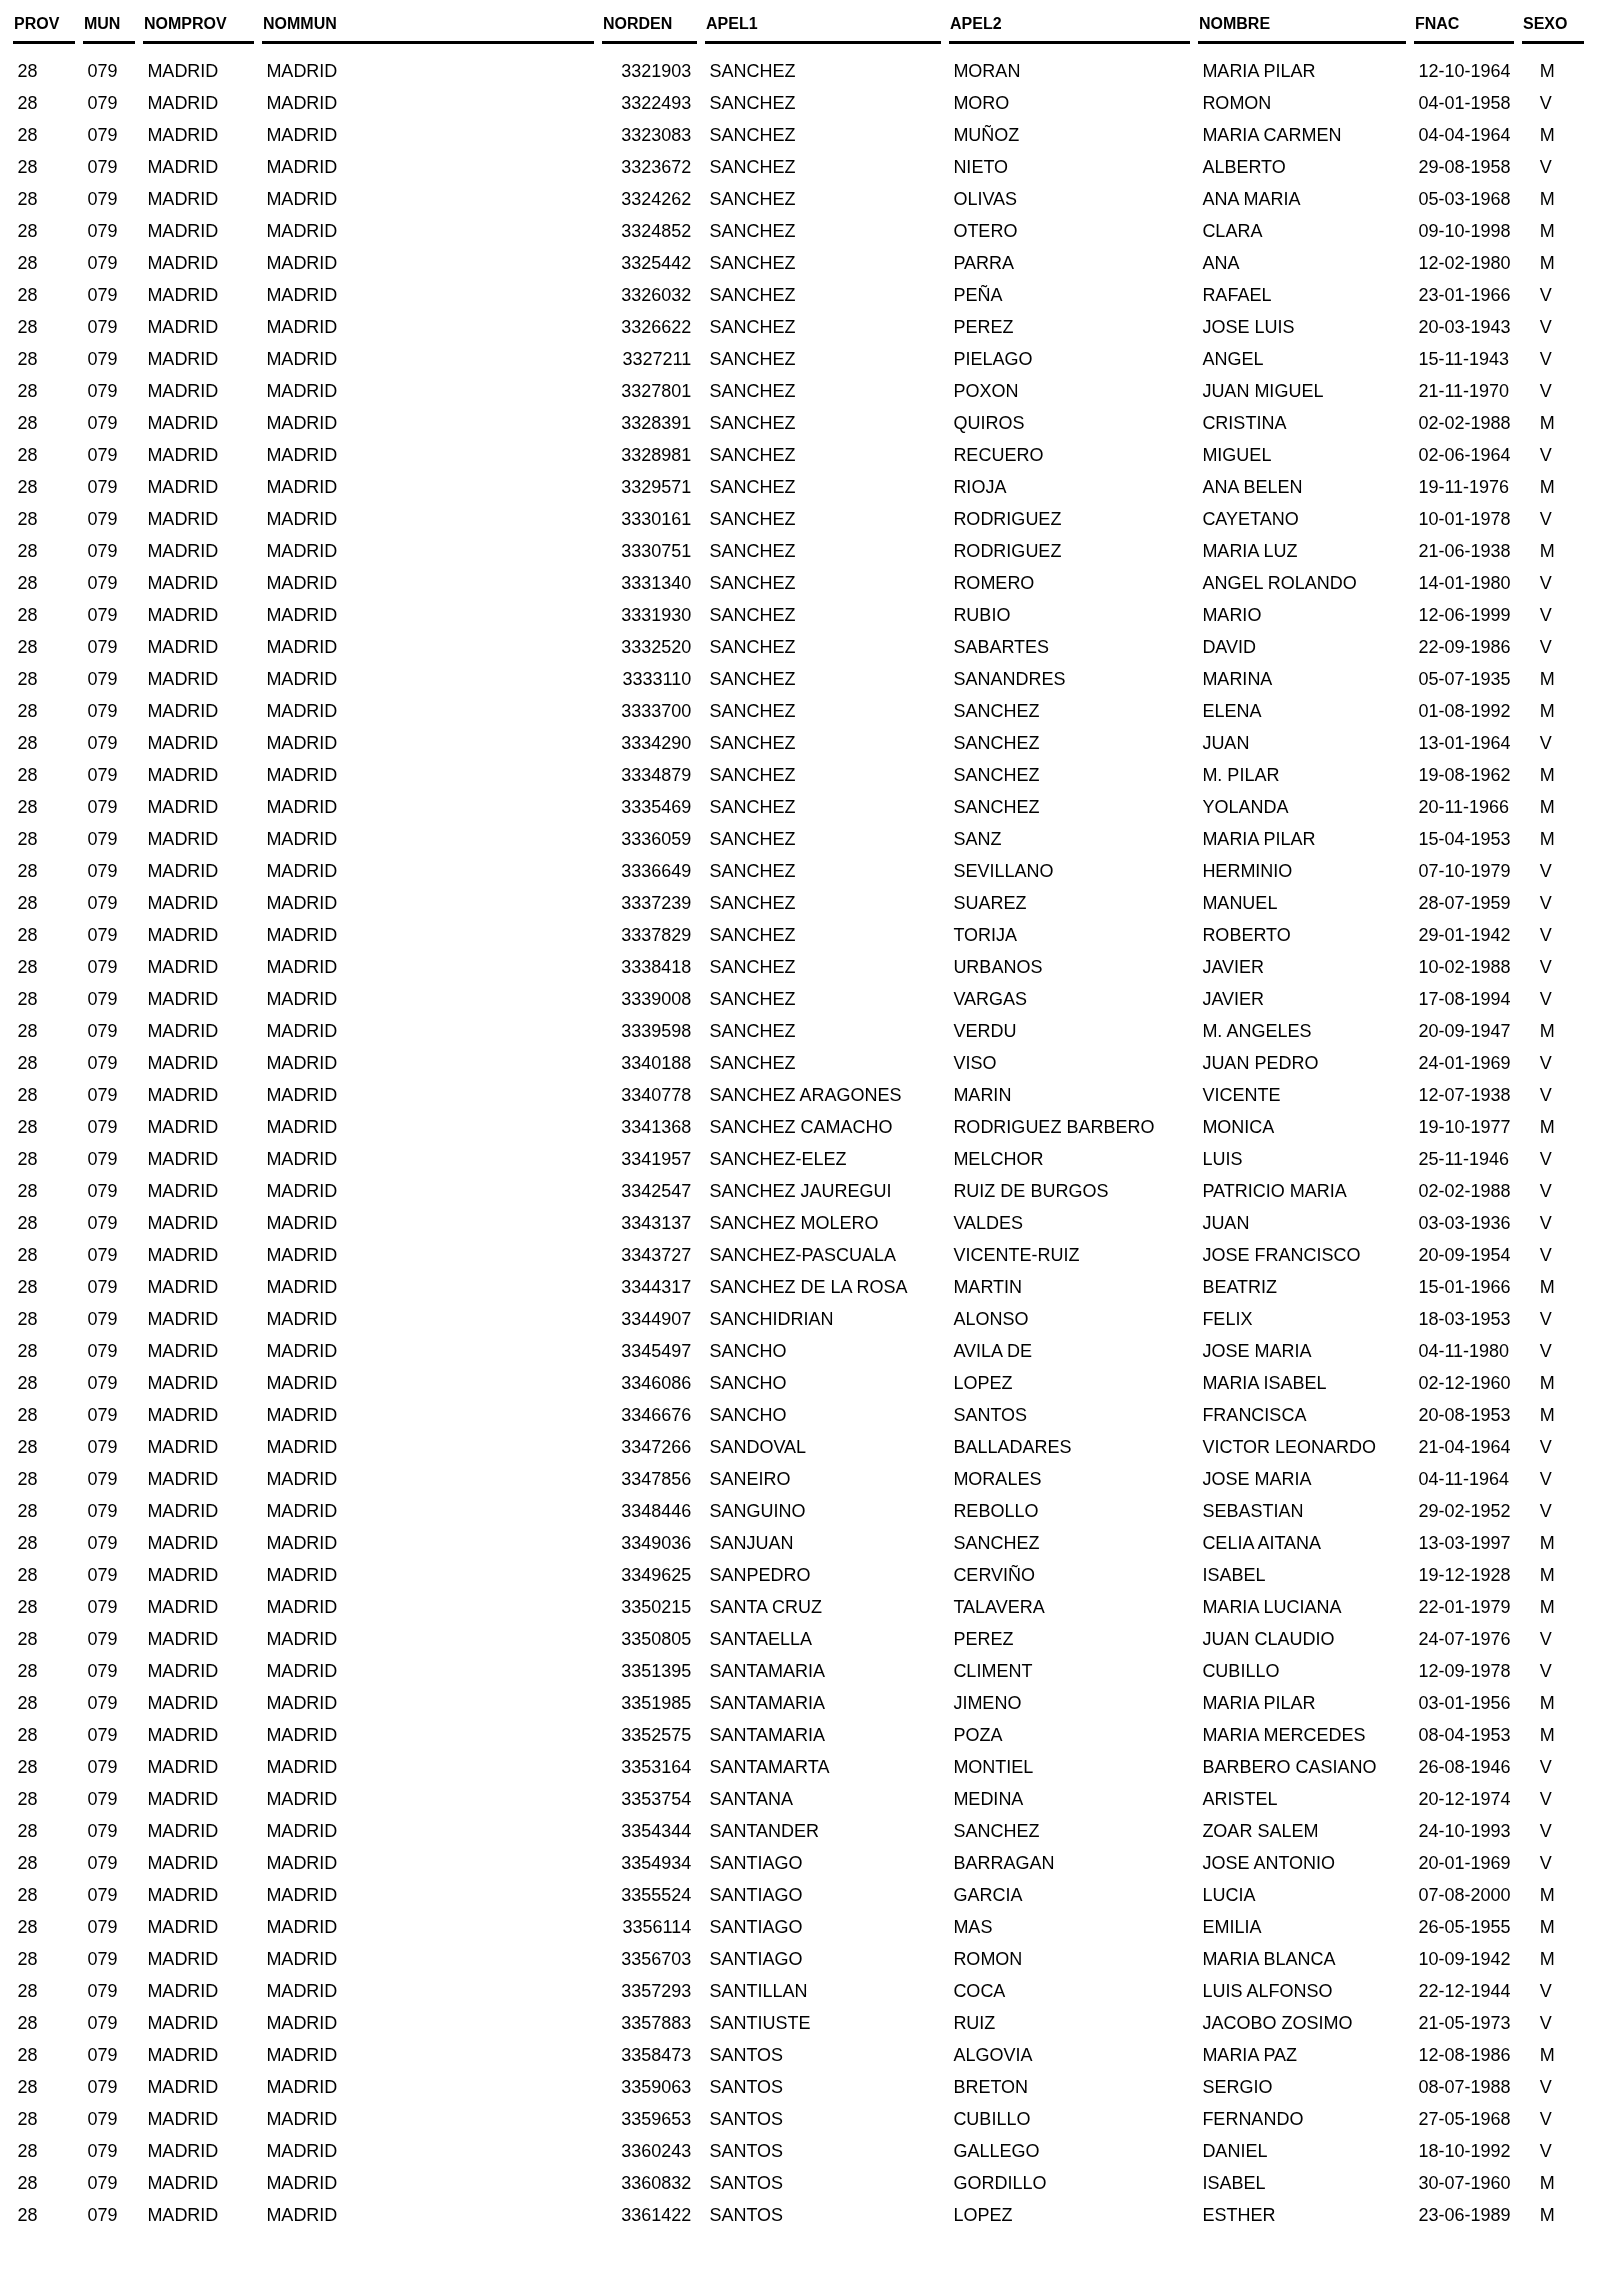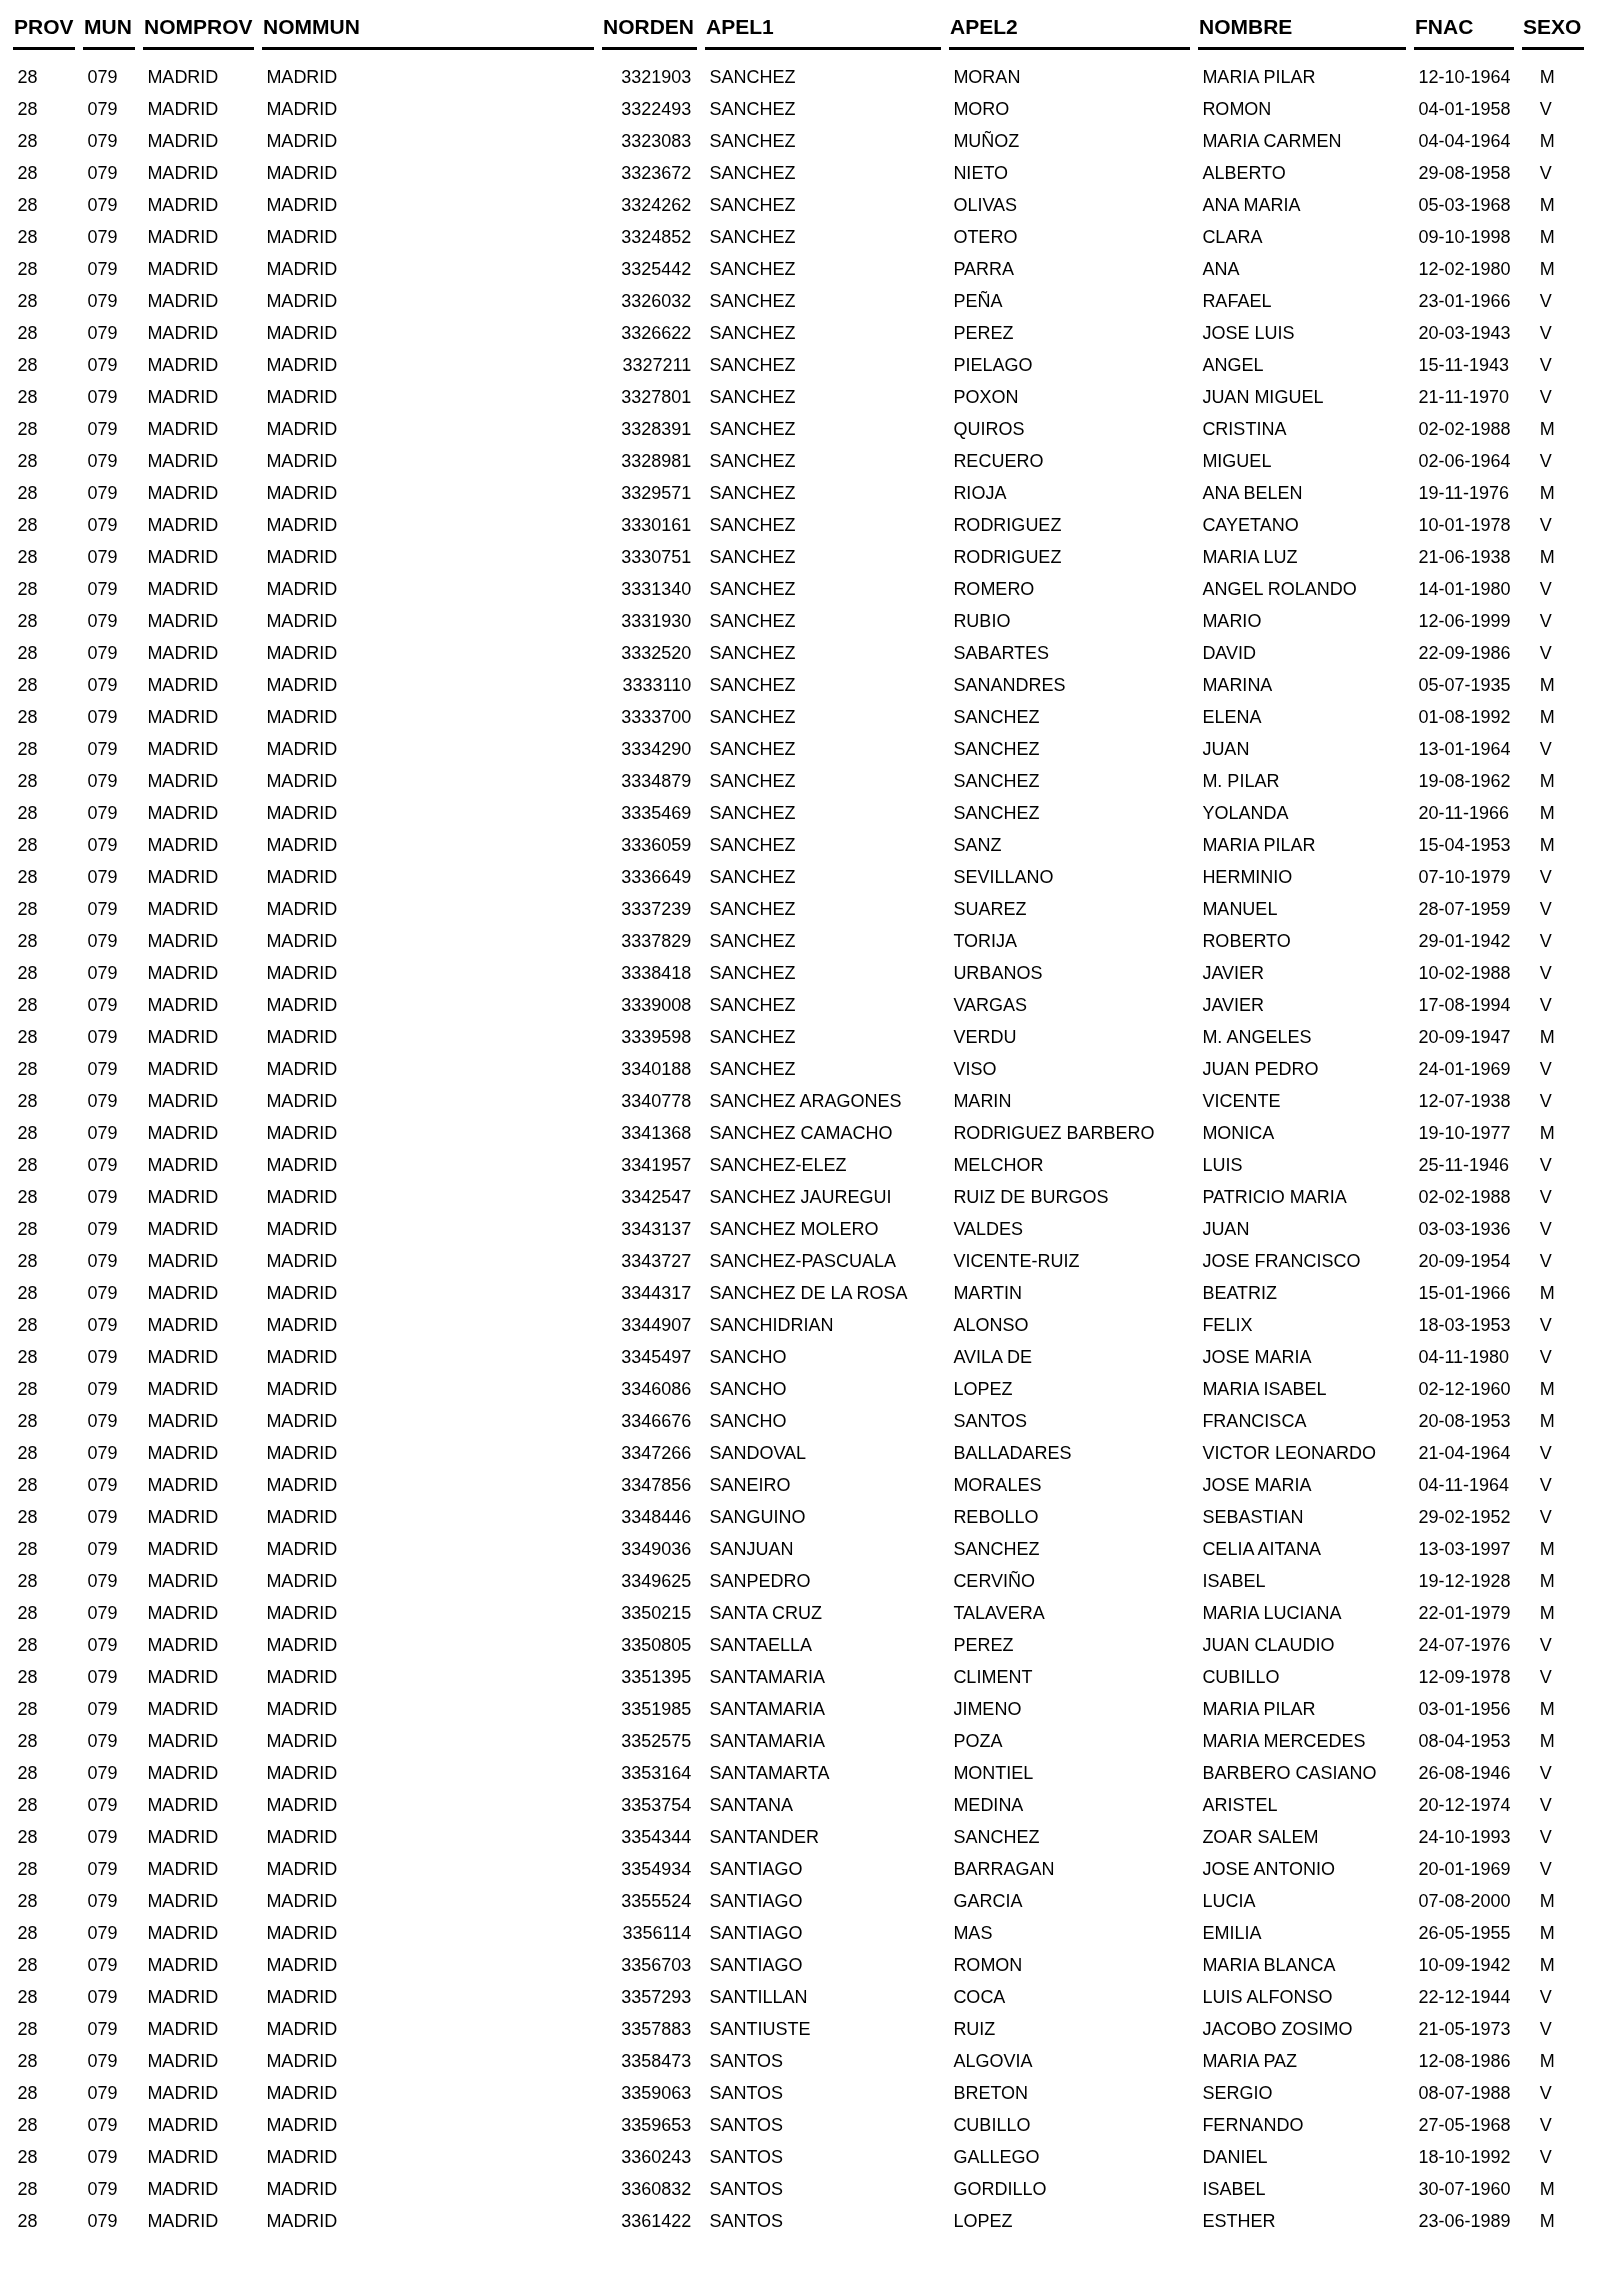--- a/index.html
+++ b/index.html
@@ -26,28 +26,28 @@
   col.col-nomprov { width: 111px; }
   col.col-nommun  { width: 332px; }
   col.col-norden  { width: 95px; }
   col.col-apel1   { width: 236px; }
   col.col-apel2   { width: 241px; }
   col.col-nombre  { width: 208px; }
   col.col-fnac    { width: 100px; }
   col.col-sexo    { width: 62px;  }
 
   th {
-    font-size: 21px;
+    font-size: 16px;
     font-weight: bold;
     text-align: left;
     white-space: nowrap;
     border-bottom: 3.4px solid #000000;
     padding: 9.4px 0 8px 1.3px;
   }
-  th.col-norden { text-align: center; padding-right: 2.7px; }
+  th.col-norden { text-align: left; padding-right: 2.7px; }
 
   td {
     font-size: 18px;
     height: 32px;
     vertical-align: middle;
     white-space: nowrap;
     overflow: hidden;
     padding: 0 0 0 4.7px;
   }
   td.col-norden { text-align: right; padding-left: 0; padding-right: 5.4px; }

